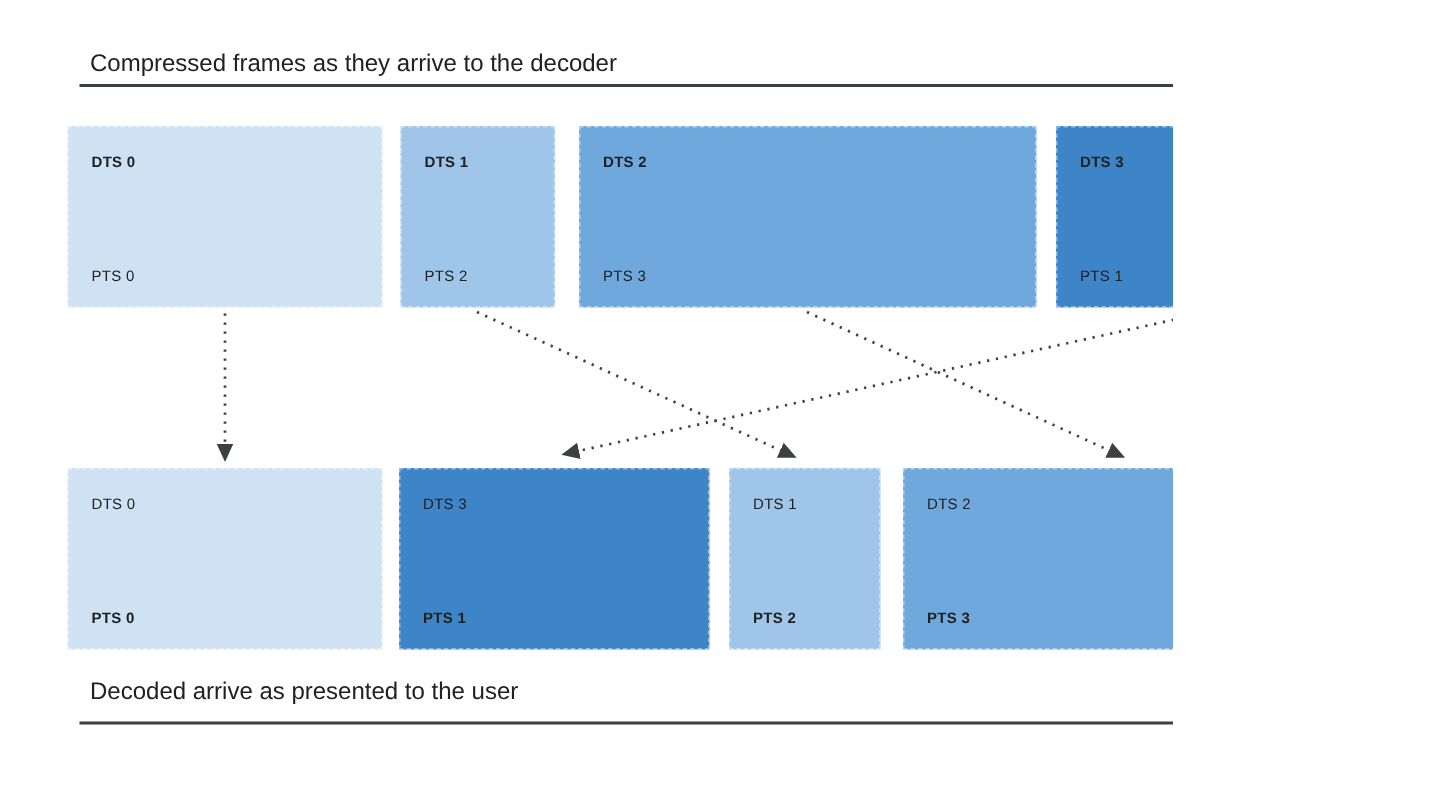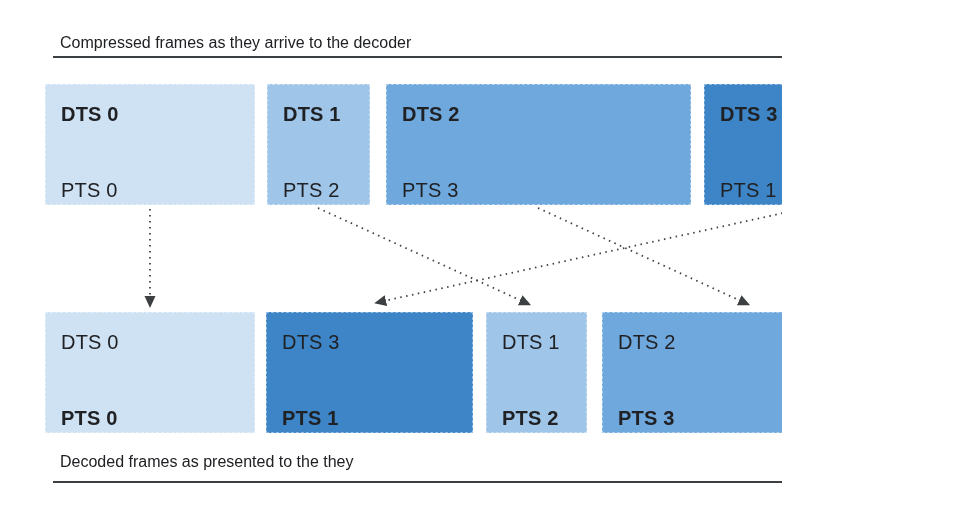--- a/index.html
+++ b/index.html
@@ -28,21 +28,21 @@
   }
   .frame{
     position:absolute;
     height:121px;
     box-sizing:border-box;
     border:1px dashed rgba(255,255,255,0.45);
   }
   .frame .lbl{
     position:absolute;
     left:15px;
-    font-size:20px;
+    font-size:10px;
     letter-spacing:0.2px;
     color:#202124;
     white-space:nowrap;
   }
   .frame .dts{top:18px;}
   .frame .pts{top:81px;margin-top:13px;}
   .row-top .dts{font-weight:bold;}
   .row-bottom .pts{font-weight:bold;}
   
   .row-top{top:84px;}
@@ -110,15 +110,15 @@
   </div>
   <div class="frame row-bottom b2" style="background-color: rgb(159, 197, 232);">
     <span class="lbl dts">DTS 1</span>
     <span class="lbl pts">PTS 2</span>
   </div>
   <div class="frame row-bottom b3" style="background-color: rgb(111, 168, 220);">
     <span class="lbl dts">DTS 2</span>
     <span class="lbl pts">PTS 3</span>
   </div>
 
-  <div class="heading bottom">Decoded frames as presented to the they</div>
+  <div class="heading bottom">Decoded arrive as presented to the user</div>
 
 </div>
 
 </body></html>

